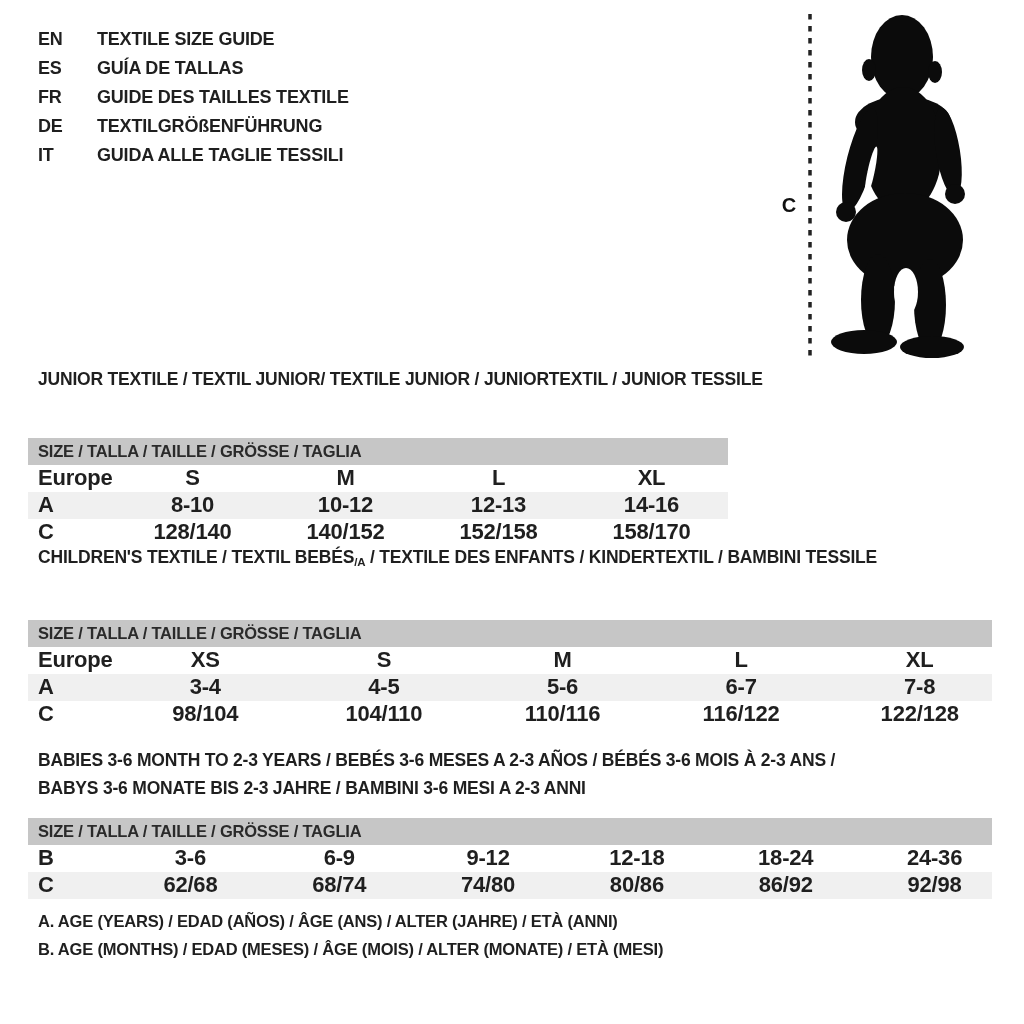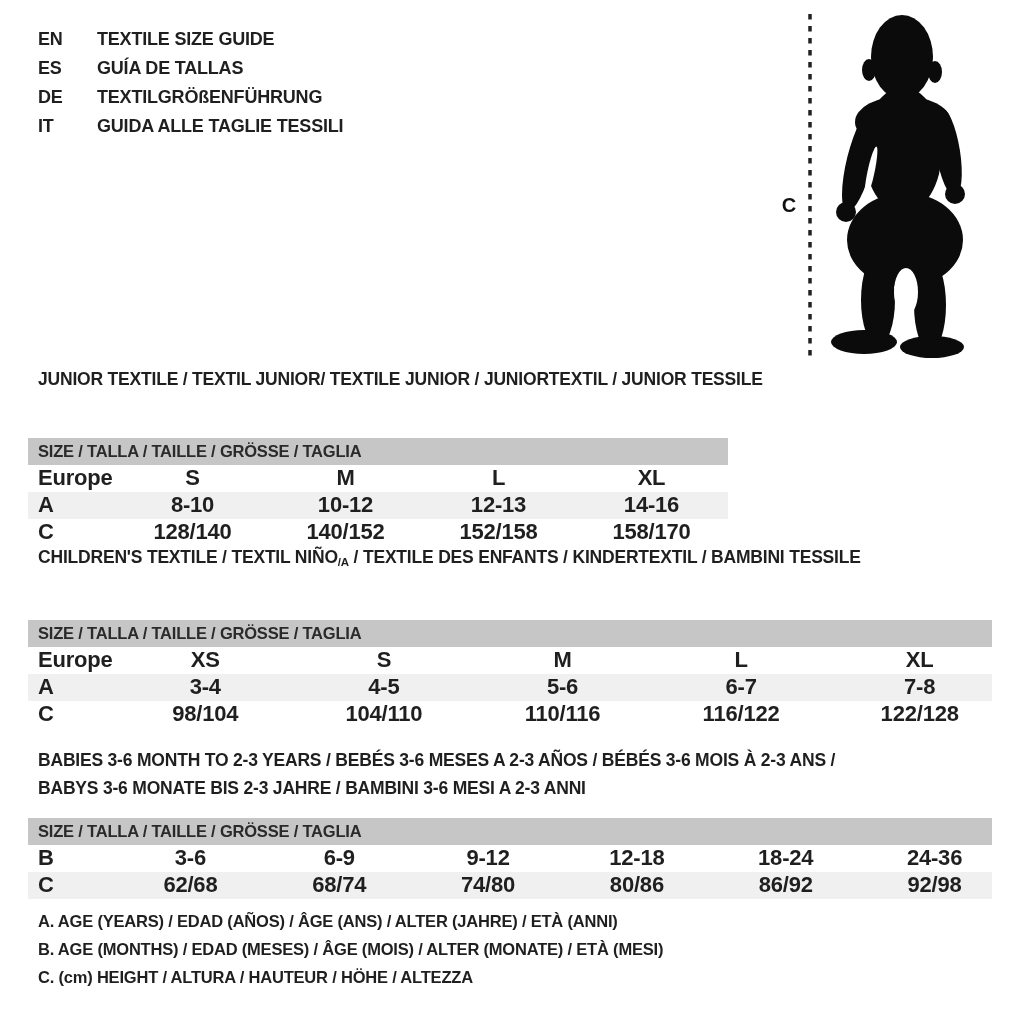--- a/index.html
+++ b/index.html
@@ -59,20 +59,24 @@
   <div class="langs">
     <div class="lang-row">
       <span class="lang-code">EN</span>
       <span class="lang-label">TEXTILE SIZE GUIDE</span>
     </div>
     <div class="lang-row">
       <span class="lang-code">ES</span>
       <span class="lang-label">GUÍA DE TALLAS</span>
     </div>
     <div class="lang-row">
+      <span class="lang-code">FR</span>
+      <span class="lang-label">GUIDE DES TAILLES TEXTILE</span>
+    </div>
+    <div class="lang-row">
       <span class="lang-code">DE</span>
       <span class="lang-label">TEXTILGRÖßENFÜHRUNG</span>
     </div>
     <div class="lang-row">
       <span class="lang-code">IT</span>
       <span class="lang-label">GUIDA ALLE TAGLIE TESSILI</span>
     </div>
   </div>
 
   <div class="figure">
@@ -119,21 +123,21 @@
     </div>
     <div class="t-row">
       <div class="t-label">C</div>
       <div class="t-cell">128/140</div>
       <div class="t-cell">140/152</div>
       <div class="t-cell">152/158</div>
       <div class="t-cell">158/170</div>
     </div>
   </div>
 
-  <div class="sec-title" id="children-title"><span>CHILDREN'S TEXTILE / TEXTIL NIÑO</span><span class="sub-small">/A</span><span> / TEXTILE DES ENFANTS / KINDERTEXTIL / BAMBINI TESSILE</span></div>
+  <div class="sec-title" id="children-title"><span>CHILDREN'S TEXTILE / TEXTIL BEBÉS</span><span class="sub-small">/A</span><span> / TEXTILE DES ENFANTS / KINDERTEXTIL / BAMBINI TESSILE</span></div>
   <div class="size-table" id="children-table">
     <div class="t-header">SIZE / TALLA / TAILLE / GRÖSSE / TAGLIA</div>
     <div class="t-row">
       <div class="t-label">Europe</div>
       <div class="t-cell">XS</div>
       <div class="t-cell">S</div>
       <div class="t-cell">M</div>
       <div class="t-cell">L</div>
       <div class="t-cell">XL</div>
     </div>
@@ -177,16 +181,15 @@
       <div class="t-cell">74/80</div>
       <div class="t-cell">80/86</div>
       <div class="t-cell">86/92</div>
       <div class="t-cell">92/98</div>
     </div>
   </div>
 
   <div class="footnotes">
     <div class="footnote">A. AGE (YEARS) / EDAD (AÑOS) / ÂGE (ANS) / ALTER (JAHRE) / ETÀ (ANNI)</div>
     <div class="footnote">B. AGE (MONTHS) / EDAD (MESES) / ÂGE (MOIS) / ALTER (MONATE) / ETÀ (MESI)</div>
-    <div class="footnote">C. (cm) HEIGHT / ALTURA / HAUTEUR / HÖHE / ALTEZZA</div>
   </div>
 
 </div>
 
 </body></html>

